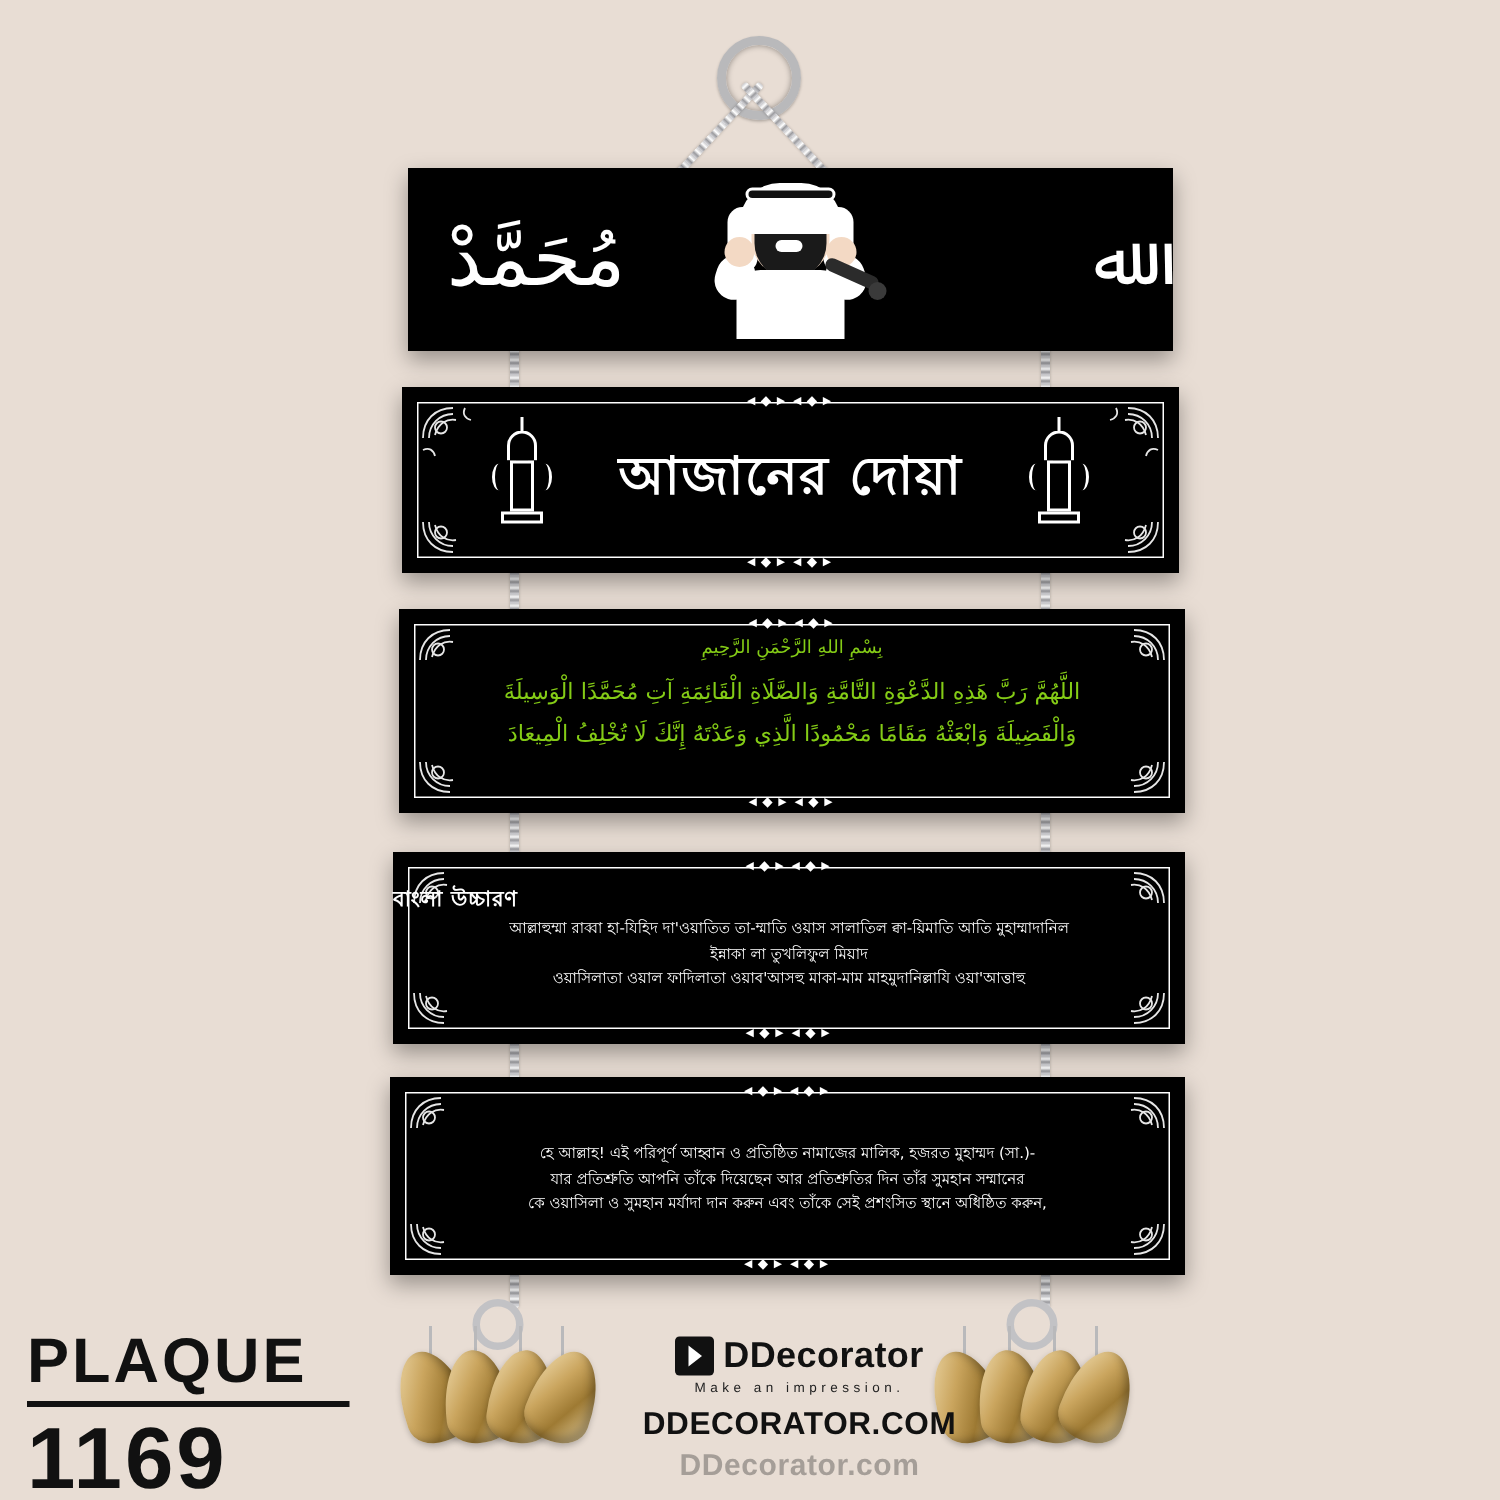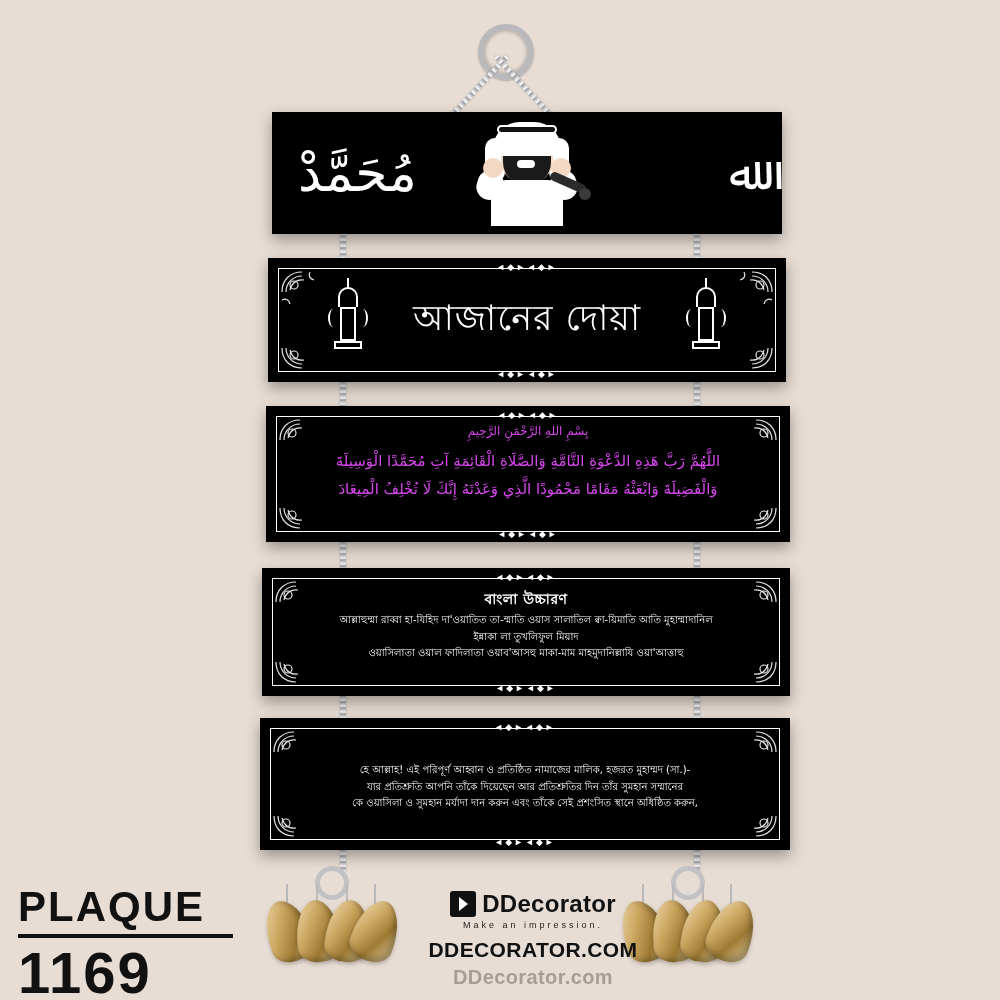--- a/index.html
+++ b/index.html
@@ -72,49 +72,49 @@
   .mz-hand-l{position:absolute;left:16px;top:36px;width:20px;height:20px;border-radius:10px;background:#f3d9c4;}
   .mz-hand-r{position:absolute;left:84px;top:36px;width:20px;height:20px;border-radius:10px;background:#f3d9c4;}
   .mz-mic{position:absolute;left:82px;top:56px;width:38px;height:9px;border-radius:5px;background:#2b2b2b;transform:rotate(24deg);}
   .mz-mic-head{position:absolute;left:112px;top:66px;width:12px;height:12px;border-radius:6px;background:#3a3a3a;}
 
   
   #panel-azan{left:268px;top:258px;width:518px;height:124px;}
   .azan-title{
     position:absolute;left:0;right:0;top:50%;transform:translateY(-50%);
     text-align:center;color:#fff;
-    font-family:"DejaVu Sans", sans-serif;font-size:35px;font-weight:normal;
+    font-family:"DejaVu Sans", sans-serif;font-size:35px;font-weight:bold;
     letter-spacing:1px;
   }
   .minaret{position:absolute;top:50%;transform:translateY(-50%);width:40px;height:66px;}
   .minaret.l{left:60px;} .minaret.r{right:60px;}
   .min-dome{position:absolute;left:10px;top:0;width:20px;height:20px;border-radius:50% 50% 0 0;border:2px solid #fff;border-bottom:none;box-sizing:border-box;}
   .min-tip{position:absolute;left:19px;top:-9px;width:2px;height:10px;background:#fff;}
   .min-body{position:absolute;left:12px;top:20px;width:16px;height:34px;border:2px solid #fff;box-sizing:border-box;}
   .min-base{position:absolute;left:6px;top:54px;width:28px;height:8px;border:2px solid #fff;box-sizing:border-box;}
   .min-wave{position:absolute;top:22px;width:8px;height:18px;border-left:2px solid #fff;border-radius:60%;}
   .min-wave.a{left:0px;} .min-wave.b{right:0px;transform:scaleX(-1);}
 
   
   #panel-arabic{left:266px;top:406px;width:524px;height:136px;}
   .arabic-block{
     position:absolute;left:32px;right:32px;top:18px;bottom:14px;
-    color:#d946ef;direction:rtl;text-align:center;
+    color:#84cc16;direction:rtl;text-align:center;
     font-family:"DejaVu Sans", sans-serif;
   }
   .bismillah{font-size:12px;margin-bottom:10px;letter-spacing:.4px;}
   .ar-line{font-size:15px;line-height:1.85;letter-spacing:.3px;}
 
   
   #panel-translit{left:262px;top:568px;width:528px;height:128px;}
   
   #panel-meaning{left:260px;top:718px;width:530px;height:132px;}
 
   .bn-head{
-    position:absolute;left:0;right:0;top:20px;text-align:center;color:#fff;
+    position:absolute;left:0;right:0;top:20px;text-align:left;color:#fff;
     font-family:"DejaVu Sans", sans-serif;font-size:14px;font-weight:bold;letter-spacing:.5px;
   }
   .bn-body{
     position:absolute;left:34px;right:34px;top:44px;text-align:center;color:#fff;
     font-family:"DejaVu Sans", sans-serif;font-size:10px;line-height:1.65;
   }
   .divider{
     position:absolute;left:50%;transform:translateX(-50%);
     color:#fff;font-size:9px;letter-spacing:2px;
   }

